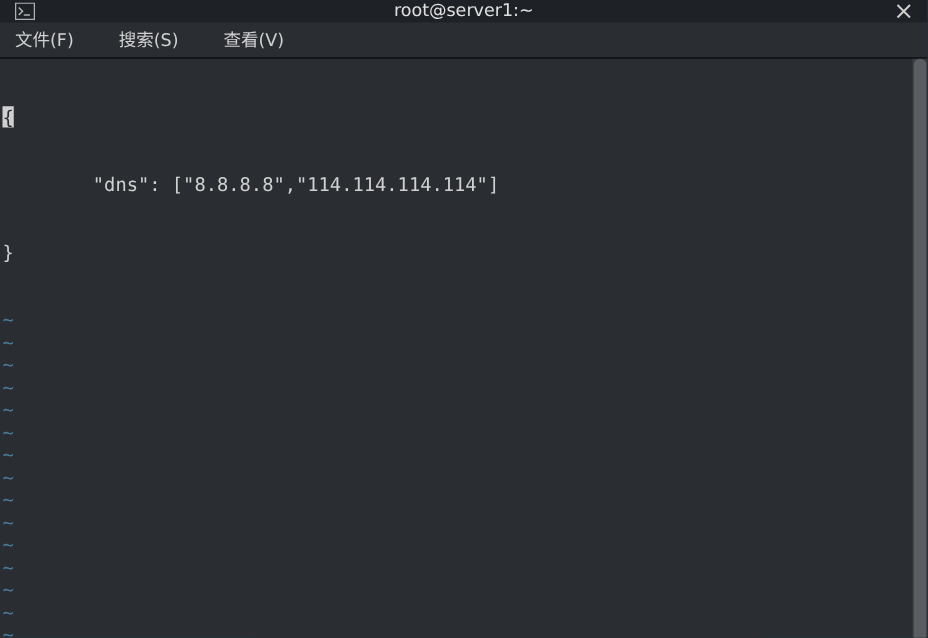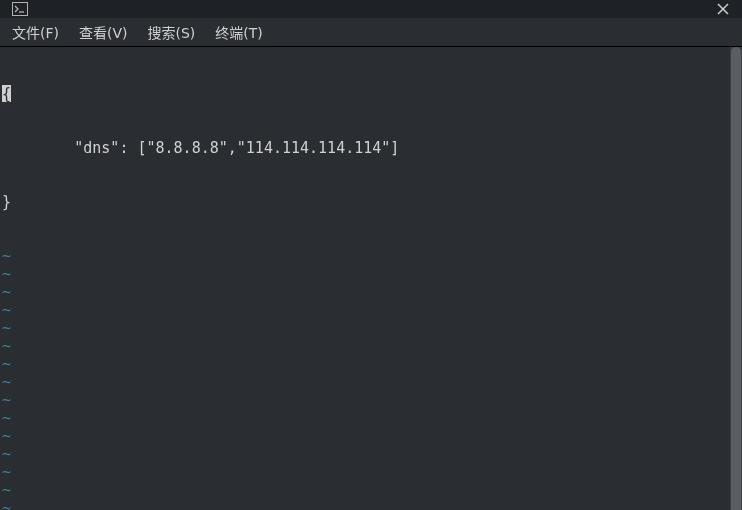--- a/index.html
+++ b/index.html
@@ -56,21 +56,21 @@
       cursor: pointer;
       font-size: 14px;
       color: #d0d0d0;
     }
     .menubar {
       height: 32px;
       background: #2a2e33;
       display: flex;
       align-items: center;
       padding: 0 8px;
-      gap: 12px;
+      gap: 28px;
       border-bottom: 1px solid #000;
     }
     .menu-item {
       font-size: 14px;
       font-family: "DejaVu Sans", "Noto Sans CJK SC", sans-serif;
       color: #d0d0d0;
       cursor: pointer;
       padding: 4px 4px;
     }
     .terminal-area {
@@ -125,33 +125,33 @@
 
 <div class="window">
   <div class="titlebar">
     <span class="titlebar-icon">
       <svg width="16" height="14" viewBox="0 0 16 14">
         <rect x="0.5" y="0.5" width="15" height="13" fill="none" stroke="#b0b0b0" stroke-width="1"></rect>
         <path d="M3 4 L6 7 L3 10" fill="none" stroke="#b0b0b0" stroke-width="1.3"></path>
         <line x1="7" y1="10" x2="12" y2="10" stroke="#b0b0b0" stroke-width="1.3"></line>
       </svg>
     </span>
+    <span class="titlebar-title">root@server1:~</span>
     <span class="titlebar-close">
       <svg width="12" height="12" viewBox="0 0 12 12">
         <line x1="1" y1="1" x2="11" y2="11" stroke="#d0d0d0" stroke-width="1.5"></line>
         <line x1="11" y1="1" x2="1" y2="11" stroke="#d0d0d0" stroke-width="1.5"></line>
       </svg>
     </span>
   </div>
 
   <div class="menubar">
     <span class="menu-item">文件(F)</span>
+    <span class="menu-item">搜索(S)</span>
     <span class="menu-item">查看(V)</span>
-    <span class="menu-item">搜索(S)</span>
-    <span class="menu-item">终端(T)</span>
   </div>
 
   <div class="terminal-area">
     <div class="terminal-content">
       <div class="editor-line"><span class="cursor-block">{</span></div>
       <div class="editor-line">        "dns": ["8.8.8.8","114.114.114.114"]</div>
       <div class="editor-line">}</div>
       <div id="tilde-container"><div class="tilde-line">~</div><div class="tilde-line">~</div><div class="tilde-line">~</div><div class="tilde-line">~</div><div class="tilde-line">~</div><div class="tilde-line">~</div><div class="tilde-line">~</div><div class="tilde-line">~</div><div class="tilde-line">~</div><div class="tilde-line">~</div><div class="tilde-line">~</div><div class="tilde-line">~</div><div class="tilde-line">~</div><div class="tilde-line">~</div><div class="tilde-line">~</div></div>
       
     </div>

